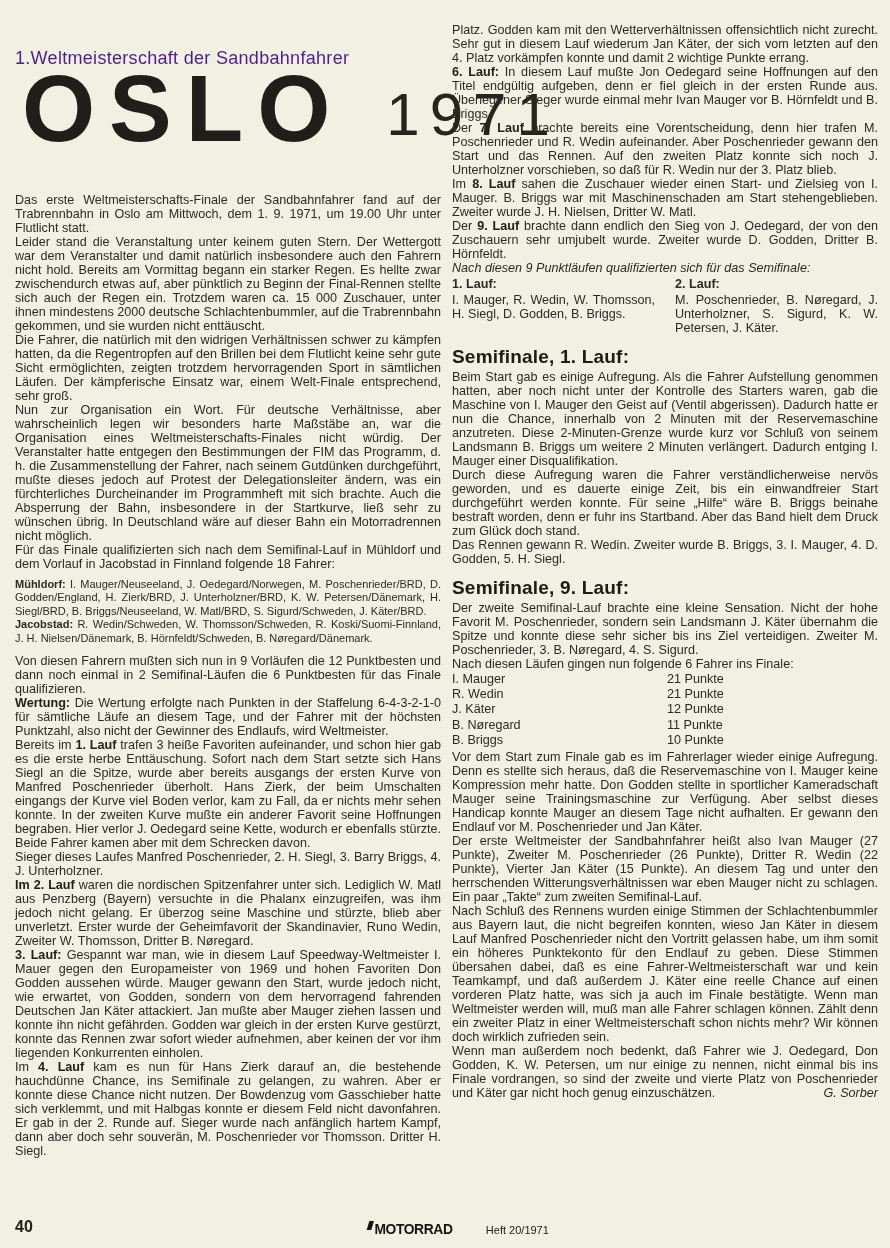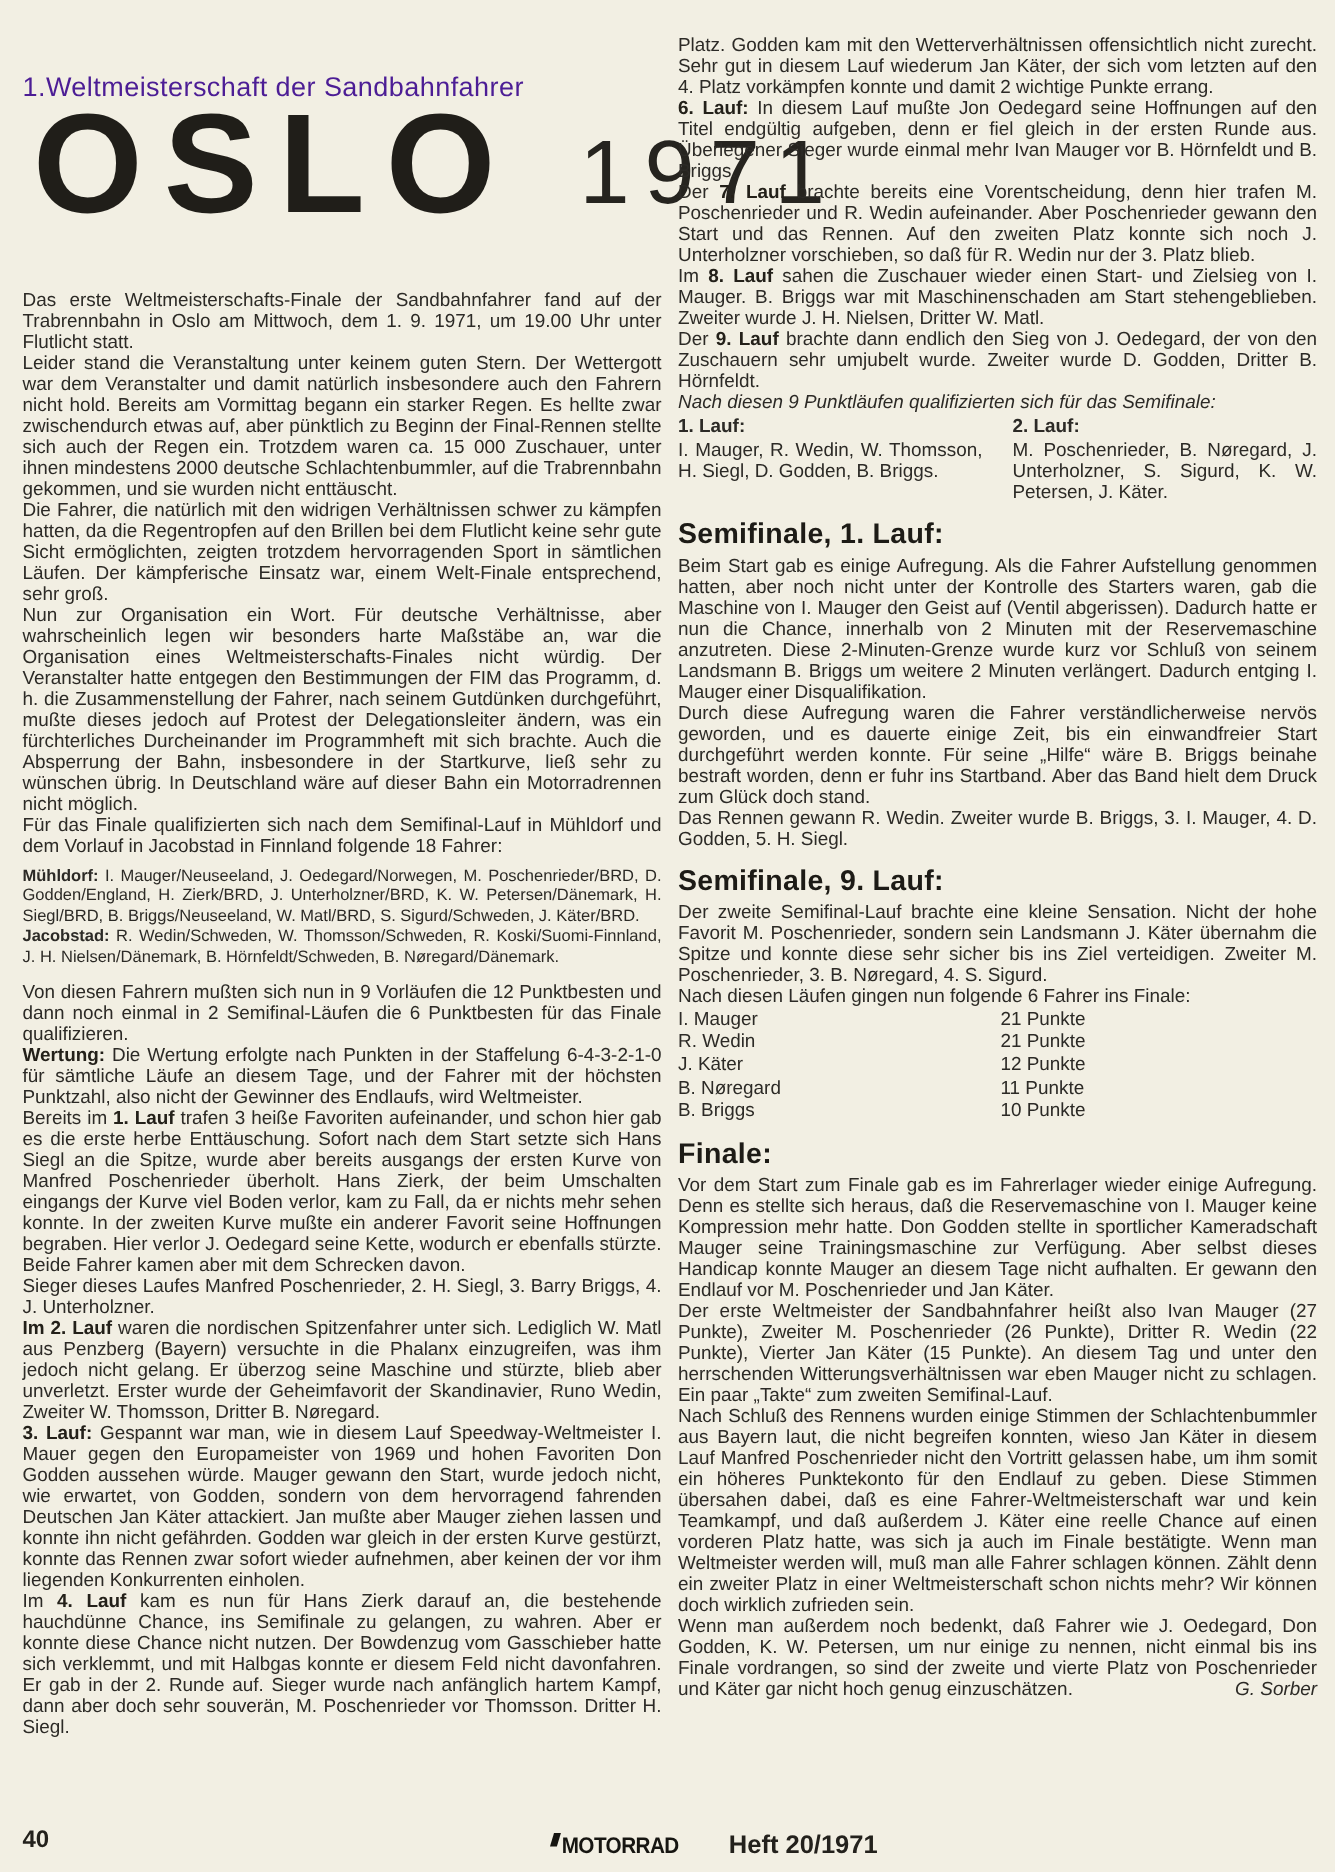--- a/index.html
+++ b/index.html
@@ -60,21 +60,21 @@
     position:absolute;left:368px;top:4px;font-size:14px;color:#23211c;white-space:nowrap;
   }
   .motorrad-logo{
     font-weight:800;letter-spacing:-.4px;font-size:15px;color:#161511;
     display:inline-block;transform:scaleX(.92);transform-origin:left;
   }
   .motorrad-logo::before{
     content:"";display:inline-block;width:5px;height:9px;background:#161511;
     transform:skewX(-18deg);margin-right:2px;vertical-align:4px;
   }
-  .issue{font-weight:700;margin-left:26px;font-size:17px;text-align:right;}
+  .issue{font-weight:400;margin-left:26px;font-size:11px;text-align:right;}
 </style>
 </head>
 <body>
 
 <div class="kicker">1.Weltmeisterschaft der Sandbahnfahrer</div>
 
 <div class="title-block">
   <span class="title-main">OSLO</span><span class="title-year">1971</span>
 </div>
 
@@ -141,21 +141,20 @@
     <div class="pt-row">
         <span class="pt-name">B. Nøregard</span>
         <span class="pt-pts">11 Punkte</span>
       </div>
     <div class="pt-row">
         <span class="pt-name">B. Briggs</span>
         <span class="pt-pts">10 Punkte</span>
       </div>
   </div>
 
-  <h2 class="section">Finale:</h2>
   <p class="body-p">Vor dem Start zum Finale gab es im Fahrerlager wieder einige Aufregung. Denn es stellte sich heraus, daß die Reservemaschine von I. Mauger keine Kompression mehr hatte. Don Godden stellte in sportlicher Kameradschaft Mauger seine Trainingsmaschine zur Verfügung. Aber selbst dieses Handicap konnte Mauger an diesem Tage nicht aufhalten. Er gewann den Endlauf vor M. Poschenrieder und Jan Käter.</p>
   <p class="body-p">Der erste Weltmeister der Sandbahnfahrer heißt also Ivan Mauger (27 Punkte), Zweiter M. Poschenrieder (26 Punkte), Dritter R. Wedin (22 Punkte), Vierter Jan Käter (15 Punkte). An diesem Tag und unter den herrschenden Witterungsverhältnissen war eben Mauger nicht zu schlagen. Ein paar „Takte“ zum zweiten Semifinal-Lauf.</p>
   <p class="body-p">Nach Schluß des Rennens wurden einige Stimmen der Schlachtenbummler aus Bayern laut, die nicht begreifen konnten, wieso Jan Käter in diesem Lauf Manfred Poschenrieder nicht den Vortritt gelassen habe, um ihm somit ein höheres Punktekonto für den Endlauf zu geben. Diese Stimmen übersahen dabei, daß es eine Fahrer-Weltmeisterschaft war und kein Teamkampf, und daß außerdem J. Käter eine reelle Chance auf einen vorderen Platz hatte, was sich ja auch im Finale bestätigte. Wenn man Weltmeister werden will, muß man alle Fahrer schlagen können. Zählt denn ein zweiter Platz in einer Weltmeisterschaft schon nichts mehr? Wir können doch wirklich zufrieden sein.</p>
   <p class="body-p"><span>Wenn man außerdem noch bedenkt, daß Fahrer wie J. Oedegard, Don Godden, K. W. Petersen, um nur einige zu nennen, nicht einmal bis ins Finale vordrangen, so sind der zweite und vierte Platz von Poschenrieder und Käter gar nicht hoch genug einzuschätzen.</span> <span class="author">G. Sorber</span></p>
 </div>
 
 <div class="footer">
   <span class="page-num">40</span>
   <span class="footer-center">
     <span class="motorrad-logo">MOTORRAD</span><span class="issue">Heft 20/1971</span>

